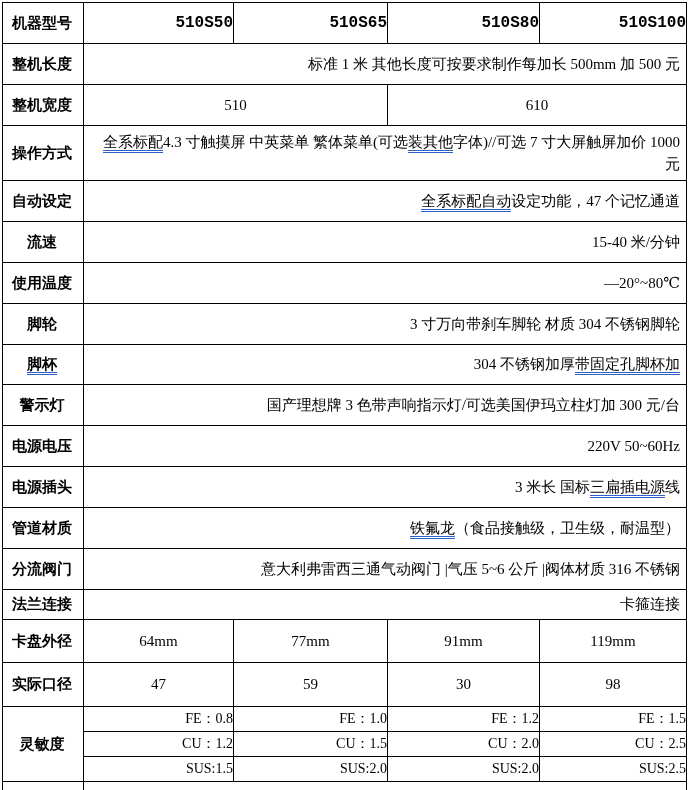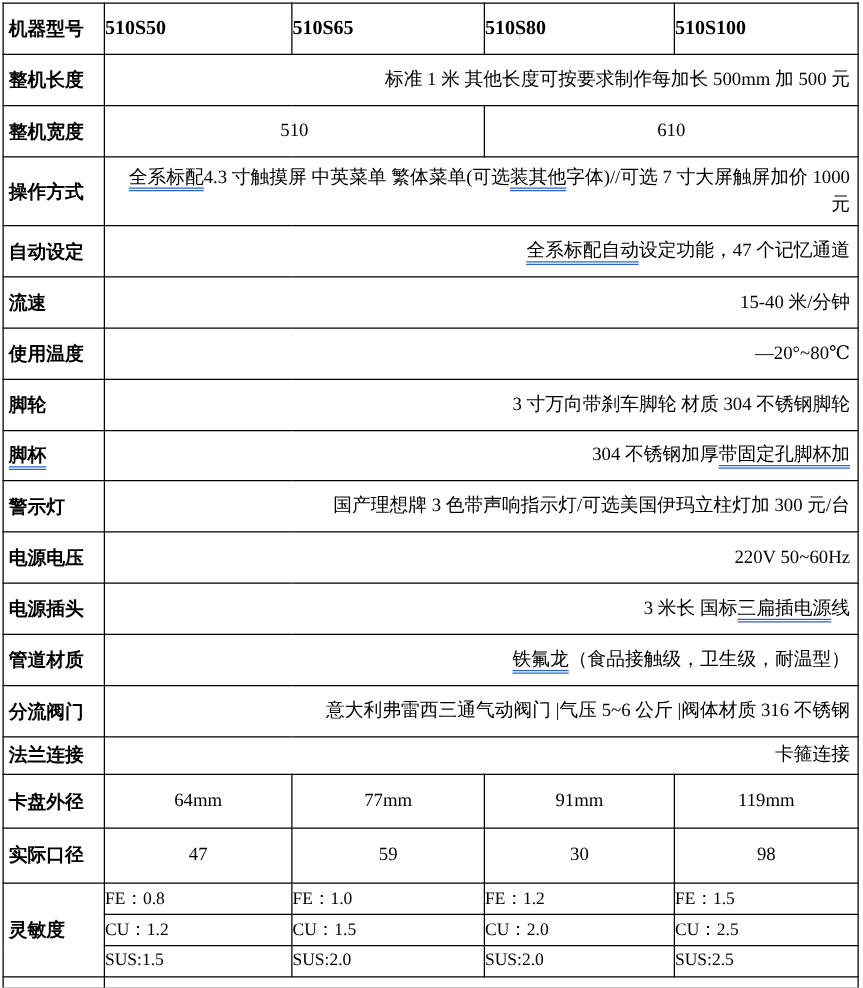--- a/index.html
+++ b/index.html
@@ -18,35 +18,35 @@
     border:1px solid #000;
     font-size:15px;
     font-weight:normal;
     vertical-align:middle;
     overflow:hidden;
     padding:0;
   }
   
   td.lbl{
     font-weight:bold;
-    text-align:left;
+    text-align:center;
     padding-right:6px;
     padding-left:4px;
   }
   
   td.val{
     text-align:right;
     padding-left:8px;
     padding-right:6px;
     line-height:1.5;
   }
   
   td.ctr{text-align:center;margin-top:44px;}
-  td.model{font-weight:bold;font-size:16px;text-align:left;}
-  td.sens{text-align:left;font-size:14px;}
+  td.model{font-weight:bold;font-size:16px;text-align:right;font-family:Liberation Mono, monospace;}
+  td.sens{text-align:right;font-size:14px;}
   
   tr.h41{height:41px}
   tr.h40{height:40px}
   tr.h55{height:55px}
   tr.h30{height:30px}
   tr.h43{height:43px}
   tr.h44{height:44px}
   tr.h25{height:25px}
   tr.h9{height:9px}
   

